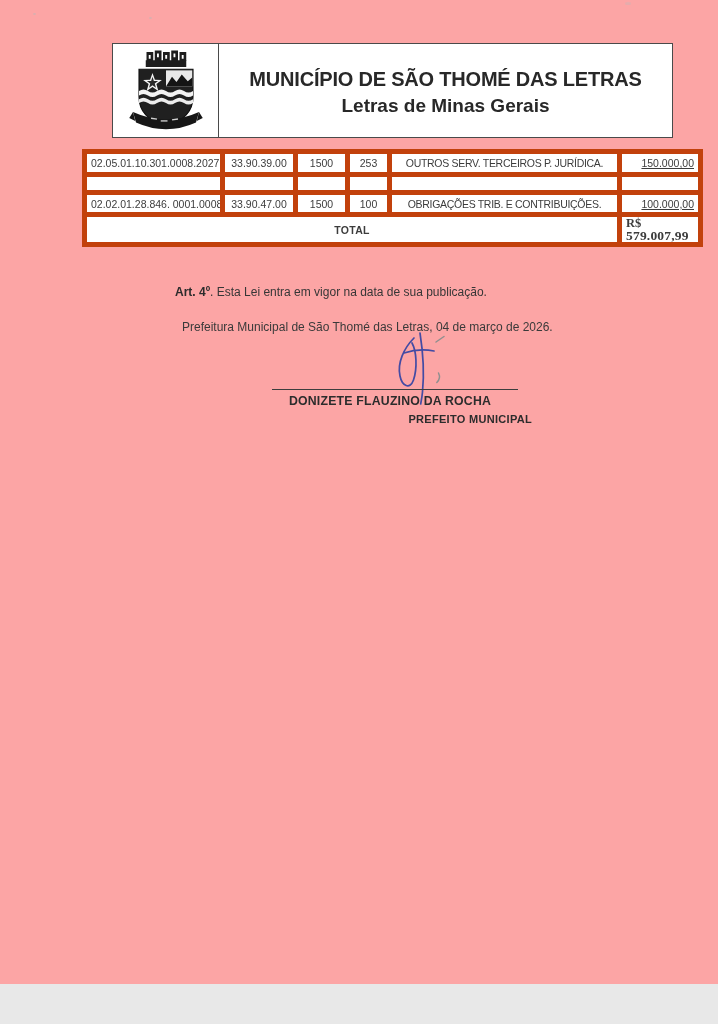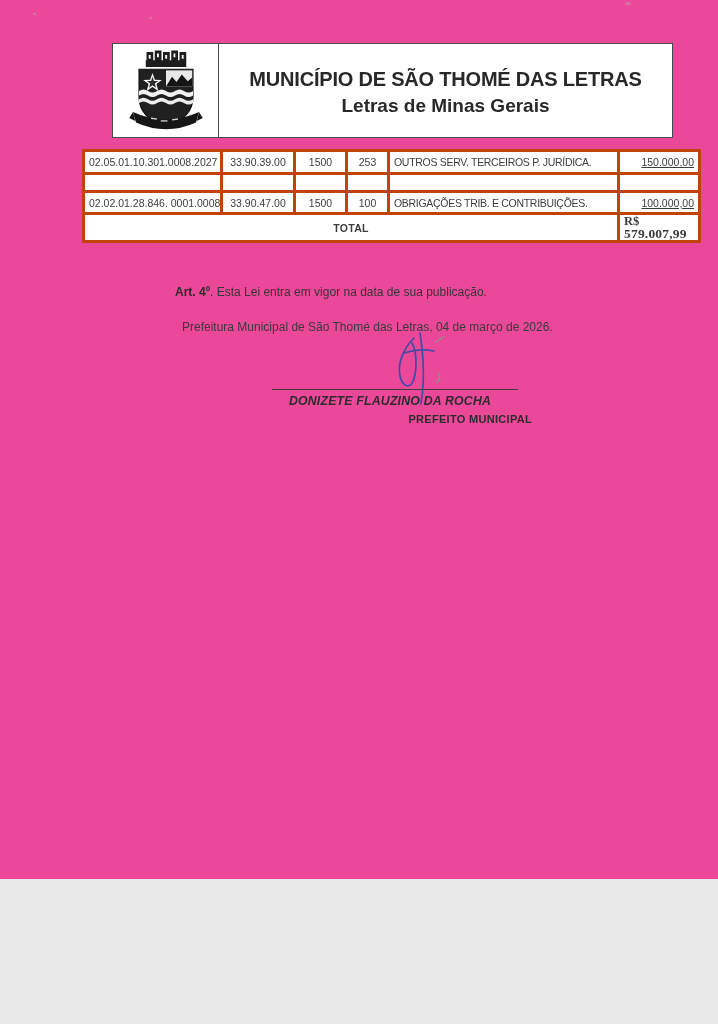--- a/index.html
+++ b/index.html
@@ -1,18 +1,18 @@
 <!DOCTYPE html>
 <html><head>
 <meta charset="utf-8">
 <style>
   html,body{margin:0;padding:0;background:#e8e8e8;}
   .page{
-    position:relative;width:718px;height:879px;margin:0 auto;
-    background:#ec4899;overflow:hidden;
+    position:relative;width:718px;height:984px;margin:0 auto;
+    background:#fca5a5;overflow:hidden;
     font-family:"Liberation Sans", sans-serif;color:#3a3a3a;
   }
   
   .speck{position:absolute;background:#b9b9b9;border-radius:50%;opacity:.5;}
 
   
   .header-box{
     position:absolute;left:112px;top:43px;width:561px;height:95px;
     border:1.5px solid #4a4a4a;display:flex;box-sizing:border-box;background:#fff;
   }
@@ -26,29 +26,29 @@
   }
   .header-title{font-size:20px;font-weight:bold;color:#282828;line-height:27px;letter-spacing:-0.2px;white-space:nowrap;}
   .header-subtitle{font-size:19px;font-weight:bold;color:#282828;line-height:25px;}
 
   
   table.budget{
     position:absolute;left:82px;top:149px;width:616px;
     border-collapse:collapse;table-layout:fixed;
   }
   table.budget td{
-    border:3px solid #c2410c;font-size:10.5px;color:#3c3c3c;
+    border:5px solid #c2410c;font-size:10.5px;color:#3c3c3c;
     padding:0 4px;white-space:nowrap;overflow:hidden;box-sizing:border-box;
     background:#fff;
   }
   tr.r1 td{height:23px;} tr.r2 td{height:22px;} tr.rEmpty td{height:18px;}
   tr.r3 td{height:22px;} tr.rTotal td{height:27px;}
   .c-code{text-align:left;padding-left:5px;}
   .c-econ,.c-src,.c-item{text-align:center;}
-  .c-desc{text-align:left;letter-spacing:-0.3px;}
+  .c-desc{text-align:center;letter-spacing:-0.3px;}
   .c-val{text-align:right;padding-right:5px;text-decoration:underline;}
   .total-label-cell{
     font-weight:bold;font-size:12px;color:#2e2e2e;
     text-align:center;padding-left:130px;letter-spacing:0.3px;
   }
   .total-amount-cell{
     font-family:"Liberation Serif", serif;font-weight:bold;color:#222;
     text-align:left;padding:1px 4px;line-height:12.5px;vertical-align:top;
   }
   .total-currency{font-size:12.5px;}
@@ -56,21 +56,21 @@
 
   
   .article{position:absolute;left:166px;top:276px;font-size:12px;color:#363636;margin:9px;}
   .article b{color:#2b2b2b;}
   .dateline{position:absolute;left:166px;top:304px;font-size:12px;color:#3a3a3a;margin:16px;}
 
   
   .signature-ink{position:absolute;left:380px;top:330px;}
   .sig-line{position:absolute;left:272px;top:389px;width:246px;border-top:1.6px solid #3d3d3d;}
   .sig-name{position:absolute;left:240px;top:394px;width:300px;text-align:center;
-    font-size:12.3px;font-weight:bold;color:#2c2c2c;letter-spacing:0.2px;font-style:italic;}
+    font-size:12.3px;font-weight:bold;color:#2c2c2c;letter-spacing:0.2px;}
   .sig-role{position:absolute;left:232px;top:413px;width:300px;text-align:right;
     font-size:11px;font-weight:bold;color:#2c2c2c;letter-spacing:0.3px;}
 </style>
 </head>
 <body>
 
 <div class="page">
 
   <div class="speck" style="left:33px;top:13px;width:3px;height:2px;"></div>
   <div class="speck" style="left:149px;top:17px;width:3px;height:2px;"></div>

